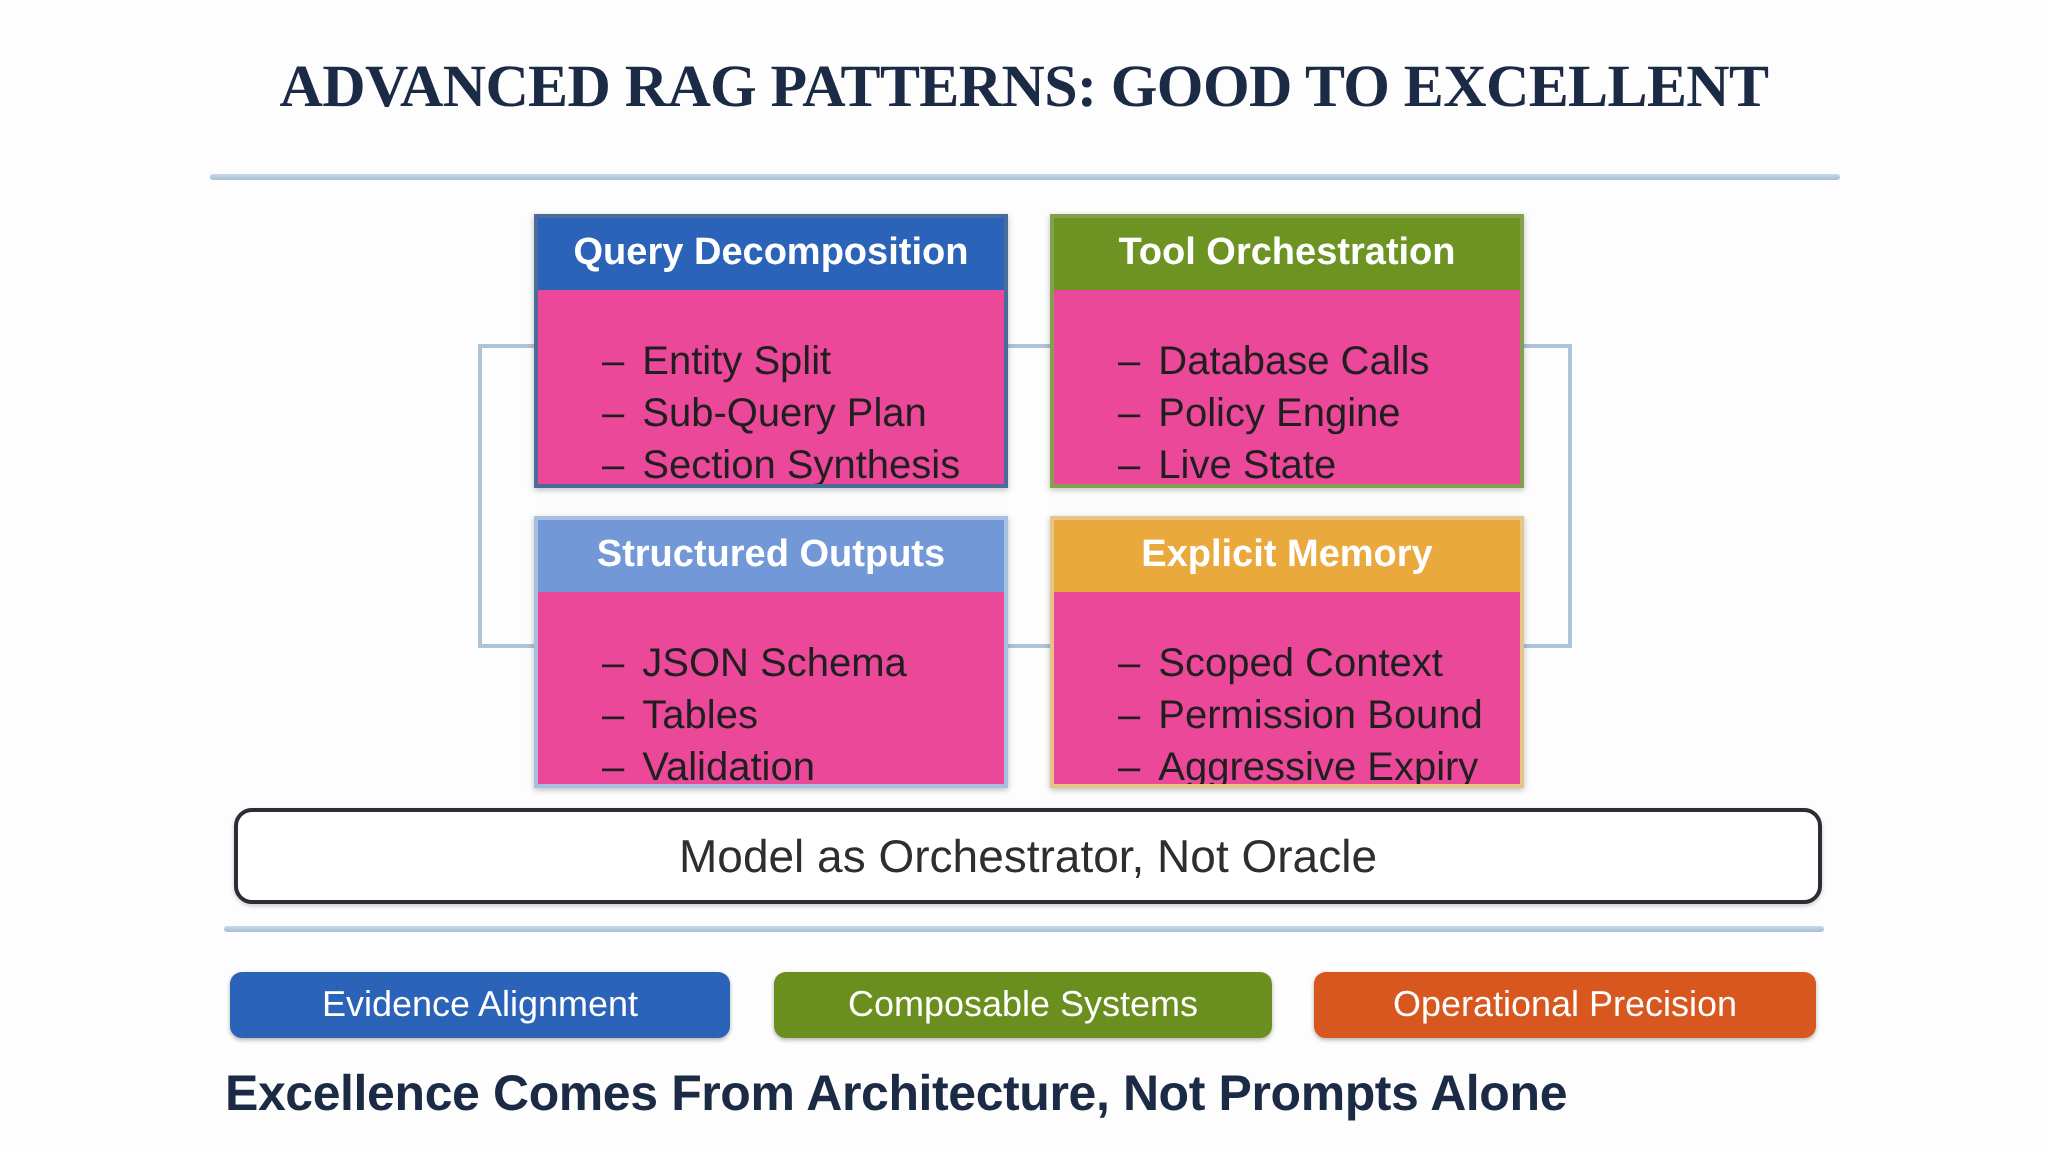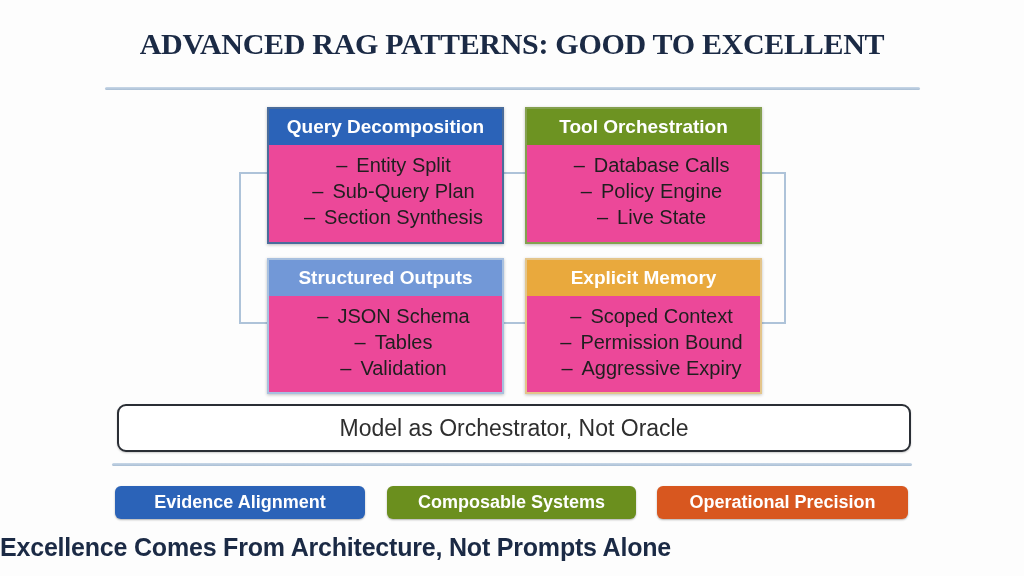--- a/index.html
+++ b/index.html
@@ -38,43 +38,43 @@
   .pbox-3{left:267px;top:258px;height:132px;border:2px solid #a8c0df;}
   .pbox-4{left:525px;top:258px;height:132px;border:2px solid #e4c58a;}
   .pbox-header{
     height:36px;display:flex;align-items:center;justify-content:center;
     color:#ffffff;font-size:19px;font-weight:bold;
   }
   .pbox-1 .pbox-header{background:#2b63b8;}
   .pbox-2 .pbox-header{background:#6d9322;}
   .pbox-3 .pbox-header{background:#7298d7;}
   .pbox-4 .pbox-header{background:#e9a93d;}
-  .pbox-body{margin:0;padding:7px 0 0 16px;list-style:none;text-align:center;}
+  .pbox-body{margin:16px;padding:7px 0 0 16px;list-style:none;}
   .pbox-body li{font-size:20px;line-height:26px;color:#1f1f1f;white-space:nowrap;}
   .dash{margin-right:9px;}
   
   .banner{
     position:absolute;left:117px;top:404px;width:790px;height:44px;
     background:#ffffff;border:2px solid #2a2e35;border-radius:9px;
     display:flex;align-items:center;justify-content:center;
     font-size:23px;color:#2e2e2e;box-shadow:0 1px 2px rgba(0,0,0,0.2);
   }
   
   .pillar{
     position:absolute;top:486px;height:33px;border-radius:6px;
     display:flex;align-items:center;justify-content:center;
-    color:#ffffff;font-size:18px;font-weight:bold;
+    color:#ffffff;font-size:18px;font-weight:normal;
     box-shadow:0 1px 2px rgba(0,0,0,0.3);
   }
   .pillar-1{left:115px;width:250px;background:#2b63b8;}
   .pillar-2{left:387px;width:249px;background:#6b8f1e;}
   .pillar-3{left:657px;width:251px;background:#d8571f;text-align:right;}
   
   .footer{
-    position:absolute;top:533px;left:0;width:896px;text-align:left;
+    position:absolute;top:533px;left:0;width:896px;text-align:center;
     font-size:25px;font-weight:bold;letter-spacing:-0.2px;color:#1b2a45;
   }
 </style>
 </head>
 <body>
 
 <div class="slide">
 
   <div class="title">ADVANCED RAG PATTERNS: GOOD TO EXCELLENT</div>
 

